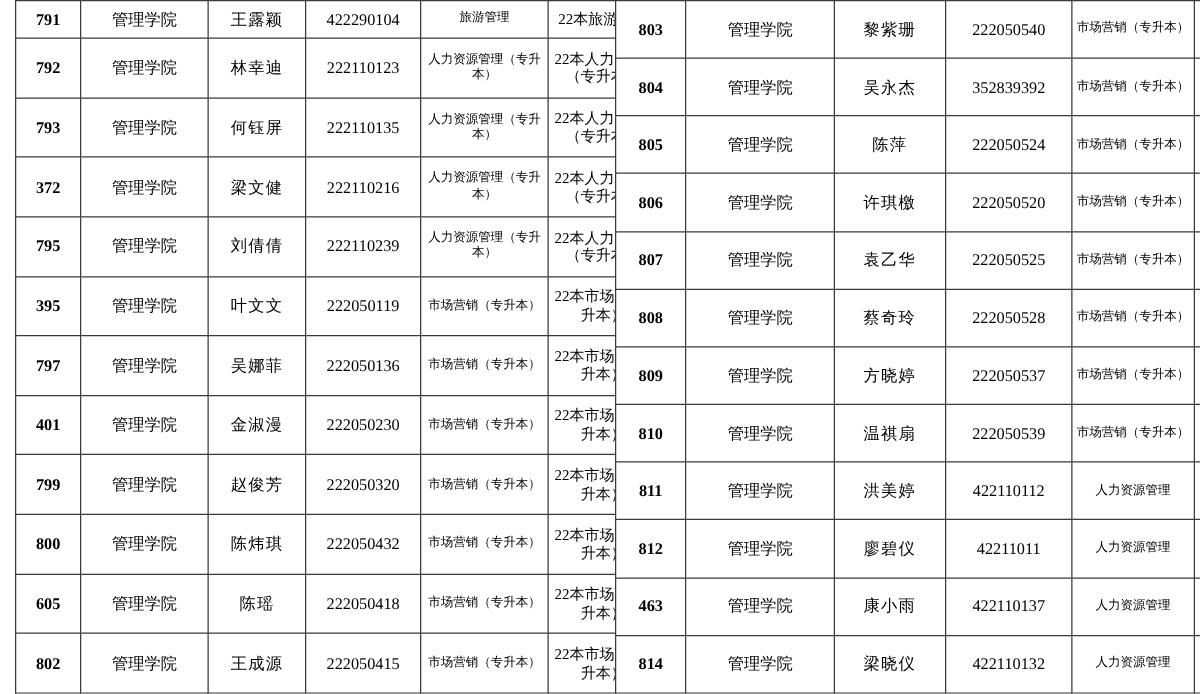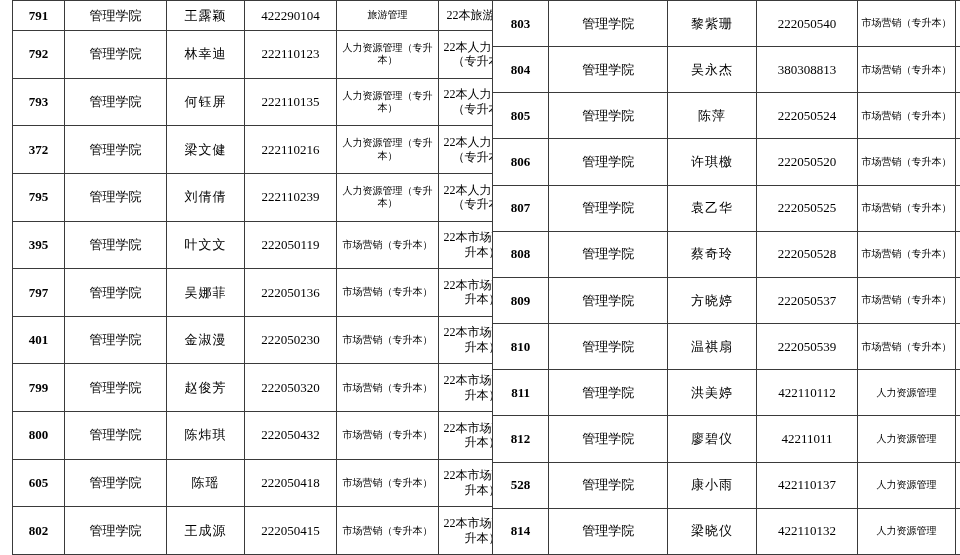--- a/index.html
+++ b/index.html
@@ -201,21 +201,21 @@
             <td class="college">管理学院</td>
             <td class="name">黎紫珊</td>
             <td class="id">222050540</td>
             <td class="major">市场营销（专升本）</td>
             <td class="klass">22本市场营销（专升本）5班</td>
           </tr>
           <tr>
             <td class="no">804</td>
             <td class="college">管理学院</td>
             <td class="name">吴永杰</td>
-            <td class="id">380308813</td>
+            <td class="id">352839392</td>
             <td class="major">市场营销（专升本）</td>
             <td class="klass">22本市场营销（专升本）5班</td>
           </tr>
           <tr>
             <td class="no">805</td>
             <td class="college">管理学院</td>
             <td class="name">陈萍</td>
             <td class="id">222050524</td>
             <td class="major">市场营销（专升本）</td>
             <td class="klass">22本市场营销（专升本）5班</td>
@@ -270,21 +270,21 @@
           </tr>
           <tr>
             <td class="no">812</td>
             <td class="college">管理学院</td>
             <td class="name">廖碧仪</td>
             <td class="id">42211011</td>
             <td class="major">人力资源管理</td>
             <td class="klass">22本人力资源管理1班</td>
           </tr>
           <tr>
-            <td class="no">528</td>
+            <td class="no">463</td>
             <td class="college">管理学院</td>
             <td class="name">康小雨</td>
             <td class="id">422110137</td>
             <td class="major">人力资源管理</td>
             <td class="klass">22本人力资源管理1班</td>
           </tr>
           <tr>
             <td class="no">814</td>
             <td class="college">管理学院</td>
             <td class="name">梁晓仪</td>

